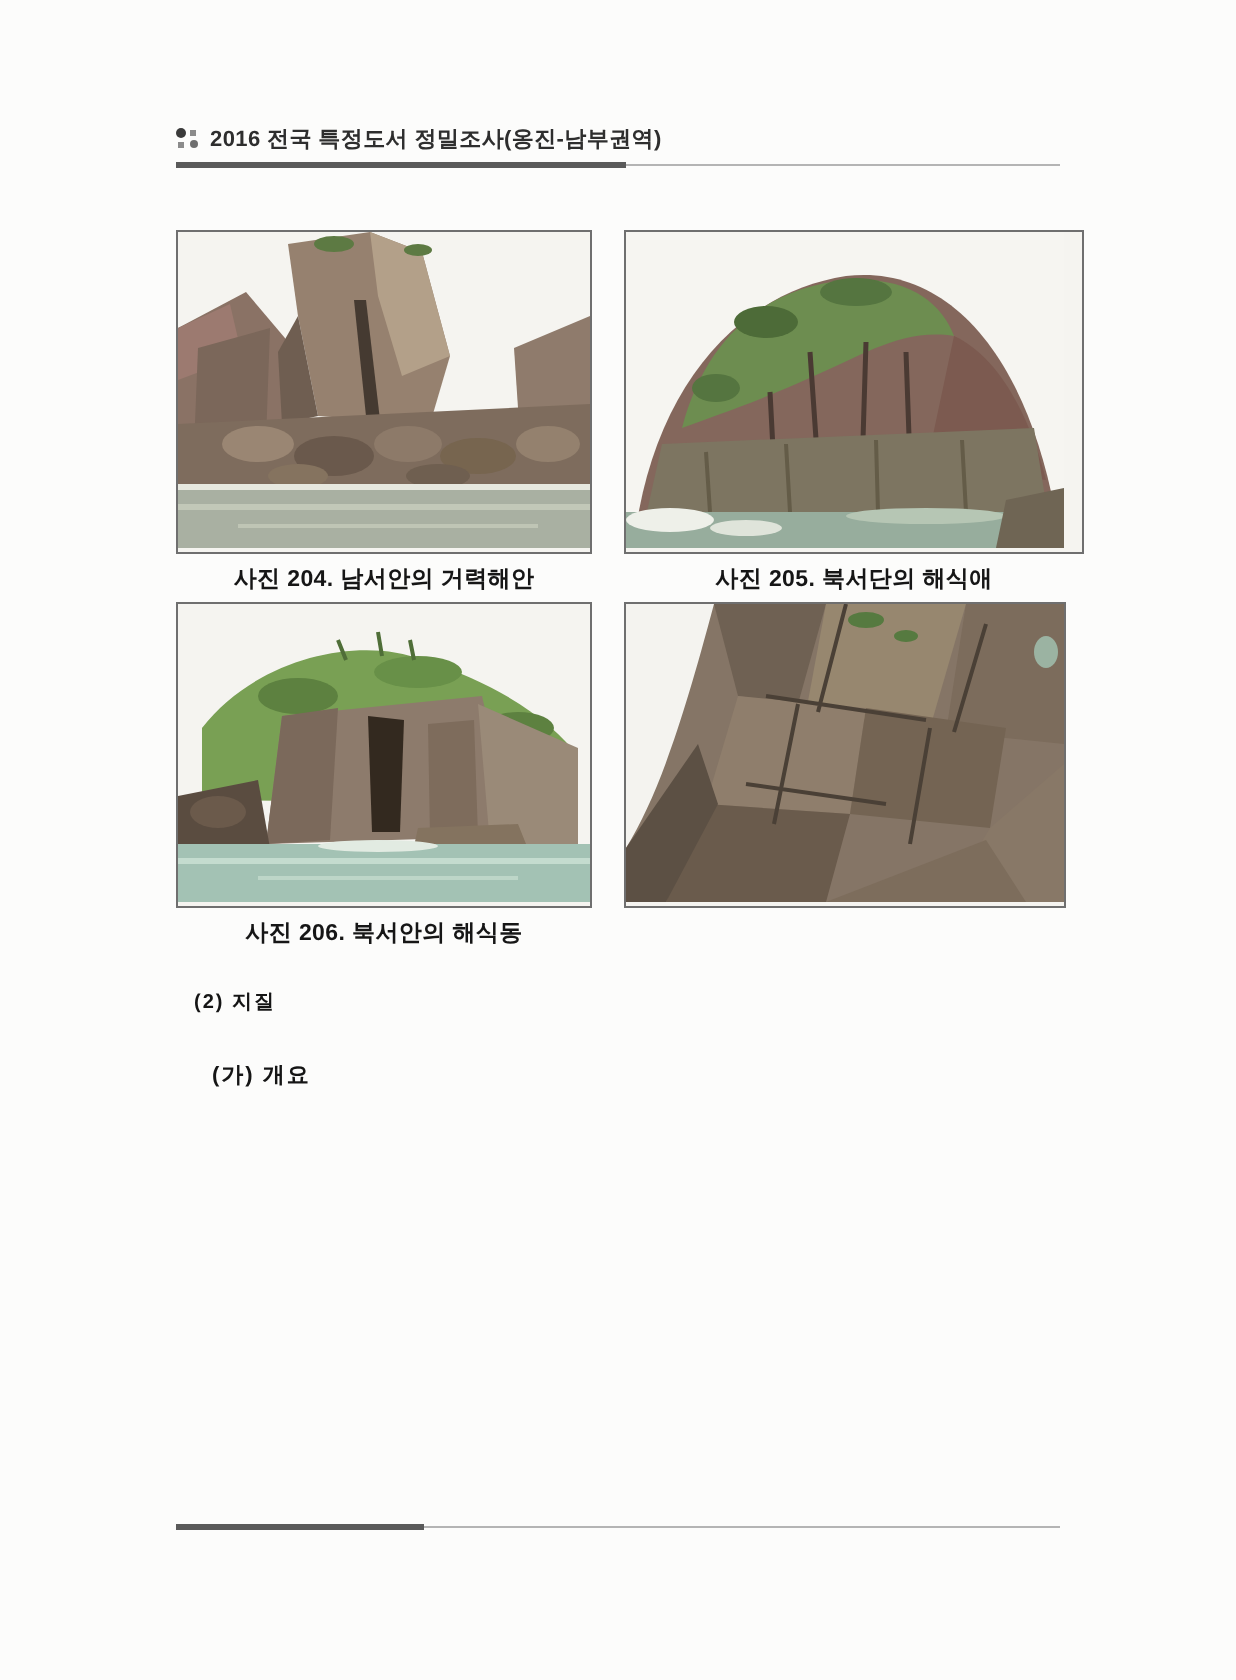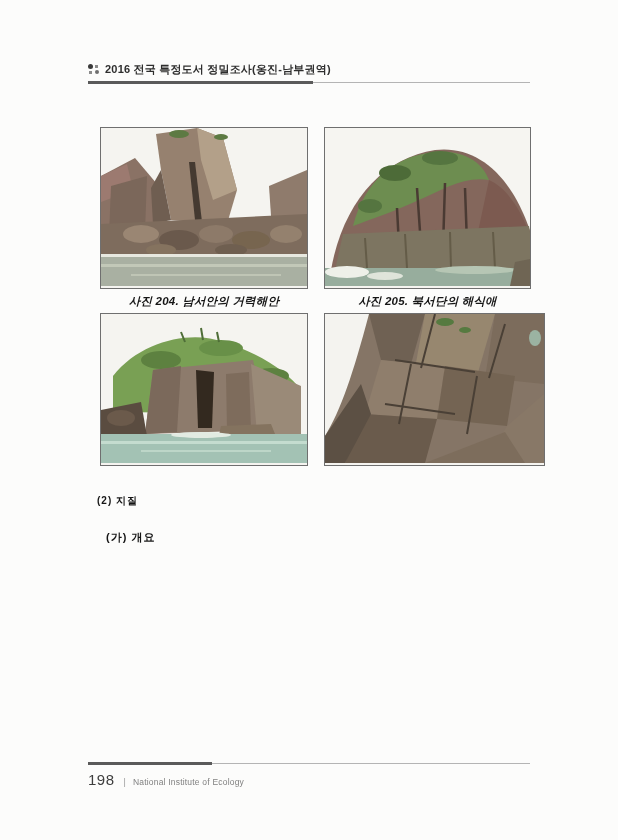--- a/index.html
+++ b/index.html
@@ -20,29 +20,29 @@
   .dots-icon .d4 { left:7px; top:6px; width:4px; height:4px; border-radius:50%; background:#6e6e6e; }
   .hdr-title { font-size:11px; font-weight:600; color:#2e2e2e; letter-spacing:.2px; white-space:nowrap; }
   .rule { position:absolute; height:3px; }
   .rule .thick { position:absolute; left:0; top:0; height:3px; background:#5a5a5a; }
   .rule .thin  { position:absolute; top:1px; height:1px; background:#b4b4b4; right:0; }
   .hdr-rule { left:88px; top:81px; width:442px; }
   .hdr-rule .thick { width:225px; }
   .hdr-rule .thin  { left:225px; }
 
   
-  figure { position:absolute; margin:12px;font-style:italic; }
+  figure { position:absolute; margin:0; }
   .photo { border:1px solid #6f6f6f; background:#f5f4f0; overflow:hidden; display:block; }
   .photo svg { display:block; }
   figcaption {
     margin-top:5px; text-align:center; font-size:11.5px; font-weight:700;
     color:#161616; letter-spacing:.2px; white-space:nowrap;
   }
   .fig-204 { left:88px;  top:115px; width:208px; }
-  .fig-205 { left:312px; top:115px; width:207px; }
+  .fig-205 { left:312px; top:115px; width:230px; }
   .fig-206 { left:88px;  top:301px; width:208px; }
   .fig-207 { left:312px; top:301px; width:221px; }
   .fig-204 .photo, .fig-205 .photo { height:160px; }
   .fig-206 .photo, .fig-207 .photo { height:151px; }
   .fig-207 figcaption { letter-spacing:0; }
 
   
   .sec-heading {
     position:absolute; left:97px; top:494px; margin:0;
     font-size:10px; font-weight:700; color:#151515; letter-spacing:1px;
@@ -157,20 +157,21 @@
         <polygon points="125,60 148,58 150,116 126,116" fill="#7e6c5c"></polygon>
         <polygon points="0,96 40,88 46,122 0,124" fill="#5a4c40"></polygon>
         <ellipse cx="20" cy="104" rx="14" ry="8" fill="#6b5a4b"></ellipse>
         <polygon points="120,112 170,110 178,130 116,130" fill="#84735f"></polygon>
         <rect x="0" y="120" width="206" height="29" fill="#a3c2b4"></rect>
         <rect x="0" y="127" width="206" height="3" fill="#c4dccf"></rect>
         <rect x="40" y="136" width="130" height="2" fill="#bdd6c8"></rect>
         <ellipse cx="100" cy="121" rx="30" ry="3" fill="#e2ebe2"></ellipse>
       </svg>
     </span>
+    <figcaption>사진 206. 북서안의 해식동</figcaption>
   </figure>
 
   <figure class="fig-207">
     <span class="photo">
       <svg width="219" height="149" viewBox="0 0 219 149">
         <rect x="0" y="0" width="219" height="149" fill="#f4f3ef"></rect>
         <path d="M44,0 L219,0 L219,149 L0,149 L0,122 C16,96 28,60 44,0 Z" fill="#857566"></path>
         <polygon points="44,0 100,0 86,50 56,46" fill="#6f6153"></polygon>
         <polygon points="100,0 170,0 152,62 90,54" fill="#97876f"></polygon>
         <polygon points="170,0 219,0 219,70 160,64" fill="#7c6c5c"></polygon>
@@ -188,19 +189,14 @@
     </span>
   </figure>
 
   <h2 class="sec-heading">(2) 지질</h2>
   <h3 class="sub-heading">(가) 개요</h3>
 
   <div class="rule ftr-rule">
       <span class="thick"></span>
       <span class="thin"></span>
     </div>
-  <div class="ftr-row">
-    <span class="page-num">198</span>
-    <span class="ftr-sep">|</span>
-    <span class="institute">National Institute of Ecology</span>
-  </div>
 
 </div>
 
 </body></html>

